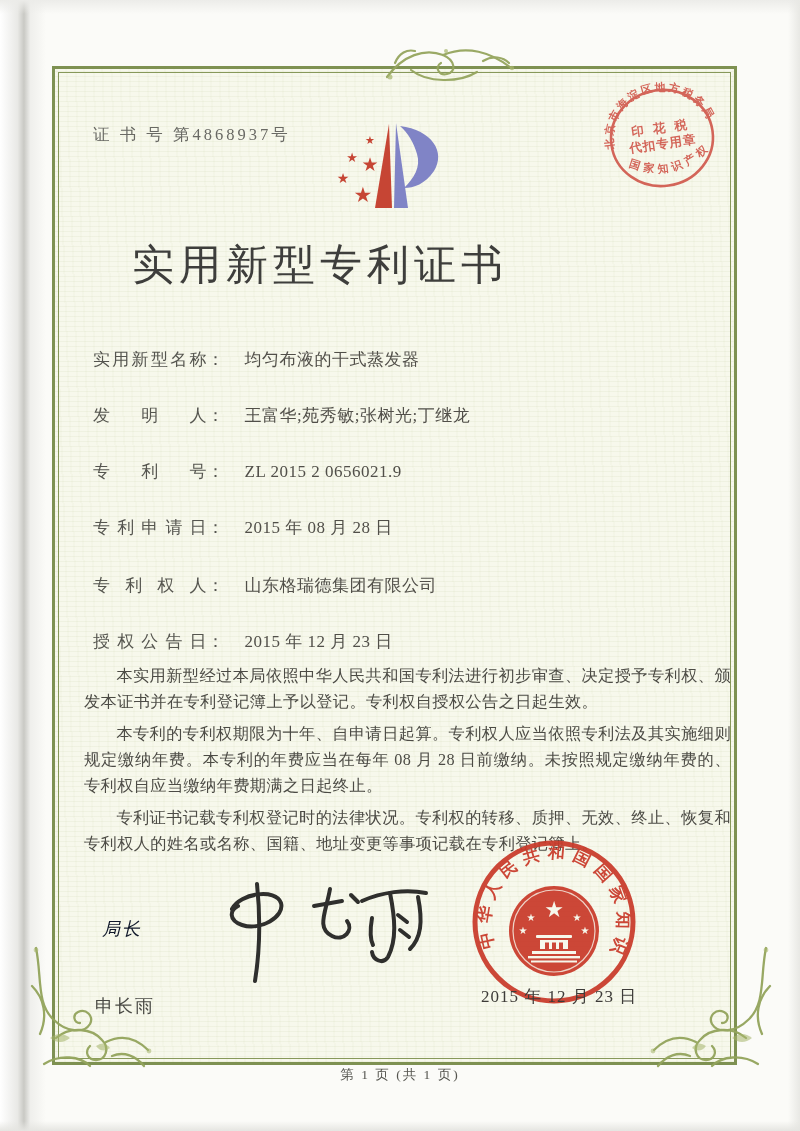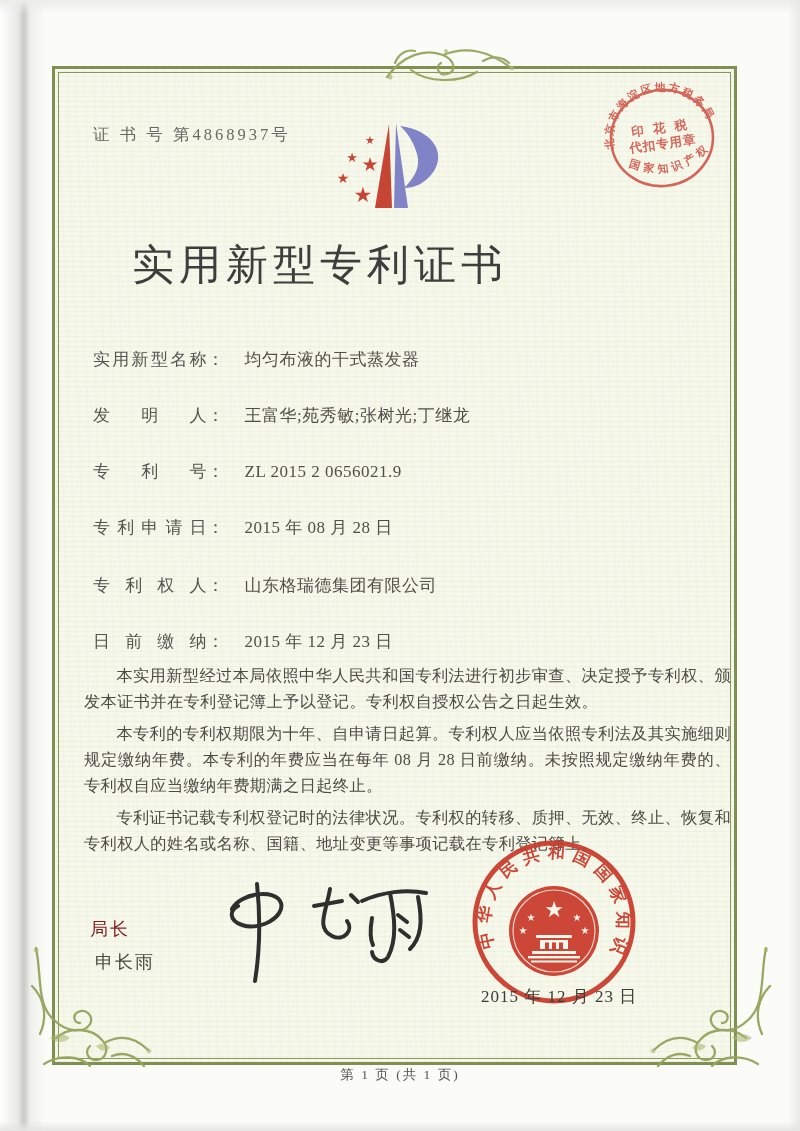--- a/index.html
+++ b/index.html
@@ -31,22 +31,22 @@
 
   .field{left:93px;height:24px;font-size:17px;color:#55554f;letter-spacing:.5px;white-space:nowrap;}
   .field .lbl{display:inline-block;width:114px;text-align:justify;text-align-last:justify;vertical-align:top;}
   .field .val{margin-left:20px;color:#514f49;}
   .f0{top:348px}.f1{top:404px}.f2{top:460px}.f3{top:516px}.f4{top:574px}.f5{top:630px}
 
   .bodytext{left:84px;top:663px;width:650px;color:#4c4b45;font-size:16.2px;line-height:26px;
     text-align:justify;letter-spacing:.4px;}
   .bodytext p{margin:0 3px 6px 0;text-indent:2em;}
 
-  .signer-title{left:90px;top:917px;font-size:18px;color:#7f1d1d;letter-spacing:2px;}
-  .signer-name{left:95px;top:950px;font-size:18px;color:#4a4a45;letter-spacing:2px;}
+  .signer-title{left:102px;top:917px;font-size:18px;color:#0f172a;letter-spacing:2px;font-style:italic;}
+  .signer-name{left:95px;top:994px;font-size:18px;color:#4a4a45;letter-spacing:2px;}
   .issue-date{left:481px;top:985px;font-size:17px;color:#3d3b38;letter-spacing:1px;z-index:6;}
   .page-footer{left:0;top:1066px;width:800px;text-align:center;font-size:13.5px;
     color:#55554f;letter-spacing:2px;}
 
   svg{display:block;}
   .seal-svg{left:471px;top:839px;z-index:5;opacity:.93;}
   .tax-svg{left:604px;top:82px;opacity:.9;}
   .logo-svg{left:336px;top:116px;}
   .sig-svg{left:220px;top:878px;}
   .orn{color:#95a55e;}
@@ -159,21 +159,21 @@
   <div class="abs field f2">
     <span class="lbl">专利号</span><span>：</span><span class="val">ZL 2015 2 0656021.9</span>
   </div>
   <div class="abs field f3">
     <span class="lbl">专利申请日</span><span>：</span><span class="val">2015 年 08 月 28 日</span>
   </div>
   <div class="abs field f4">
     <span class="lbl">专利权人</span><span>：</span><span class="val">山东格瑞德集团有限公司</span>
   </div>
   <div class="abs field f5">
-    <span class="lbl">日前缴纳</span><span>：</span><span class="val">2015 年 12 月 23 日</span>
+    <span class="lbl">授权公告日</span><span>：</span><span class="val">2015 年 12 月 23 日</span>
   </div>
 
   <div class="abs bodytext">
     <p>本实用新型经过本局依照中华人民共和国专利法进行初步审查、决定授予专利权、颁发本证书并在专利登记簿上予以登记。专利权自授权公告之日起生效。</p>
     <p>本专利的专利权期限为十年、自申请日起算。专利权人应当依照专利法及其实施细则规定缴纳年费。本专利的年费应当在每年 08 月 28 日前缴纳。未按照规定缴纳年费的、专利权自应当缴纳年费期满之日起终止。</p>
     <p>专利证书记载专利权登记时的法律状况。专利权的转移、质押、无效、终止、恢复和专利权人的姓名或名称、国籍、地址变更等事项记载在专利登记簿上。</p>
   </div>
 
   <div class="abs signer-title">局长</div>
   <div class="abs signer-name">申长雨</div>

